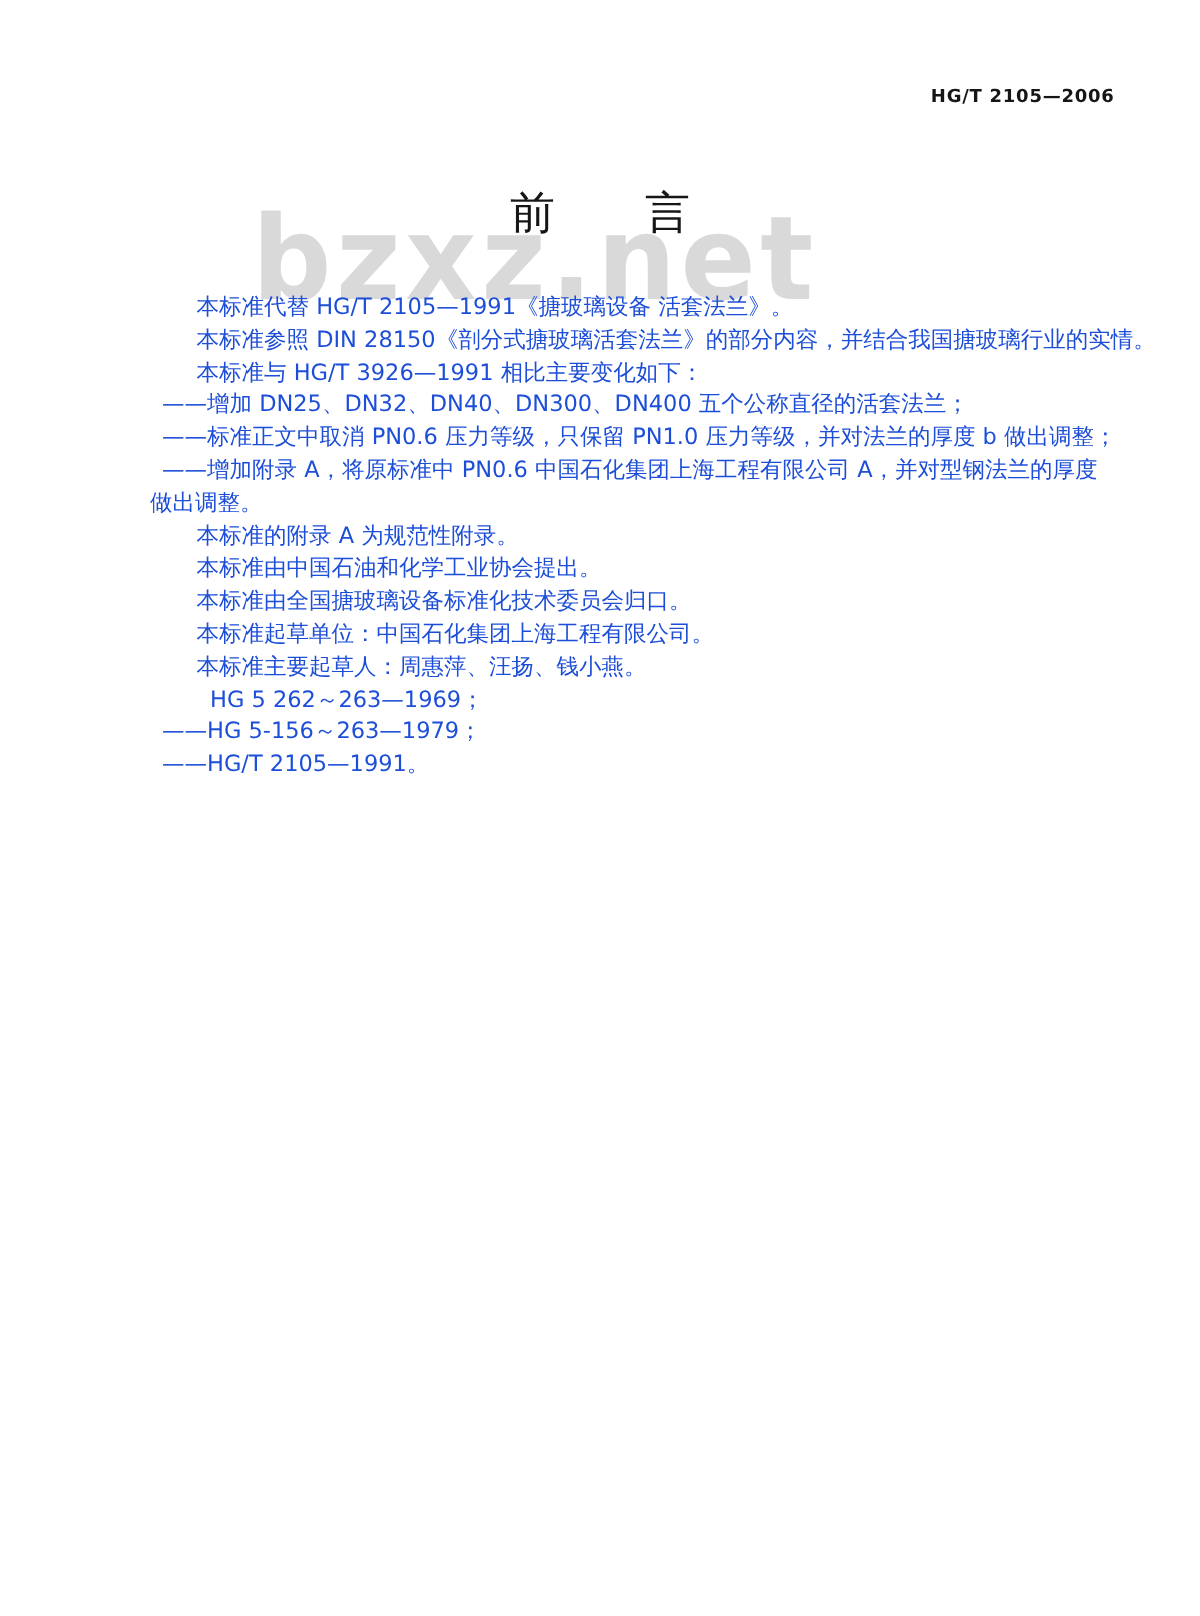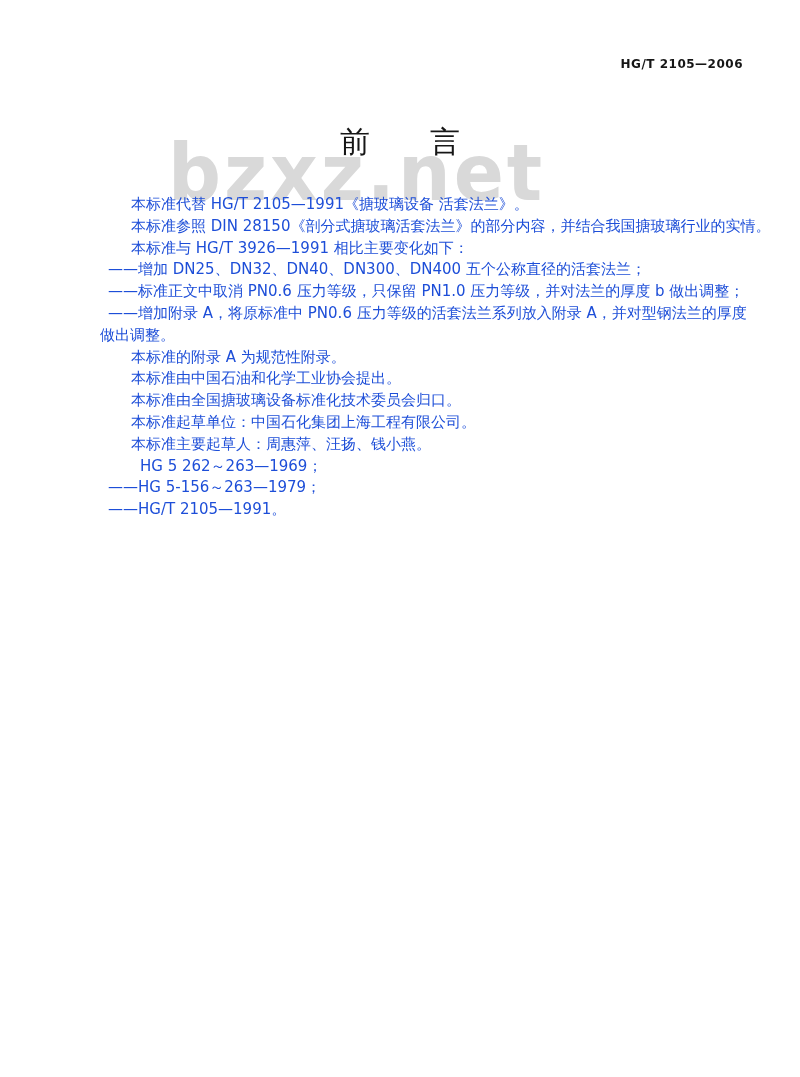--- a/index.html
+++ b/index.html
@@ -83,21 +83,21 @@
     <div class="header-code">HG/T 2105—2006</div>
 
     <div class="doc-title">前　　言</div>
 
     <div class="foreword">
         <p class="line indent-2">本标准代替 HG/T 2105—1991《搪玻璃设备 活套法兰》。</p>
         <p class="line indent-2">本标准参照 DIN 28150《剖分式搪玻璃活套法兰》的部分内容，并结合我国搪玻璃行业的实情。</p>
         <p class="line indent-2">本标准与 HG/T 3926—1991 相比主要变化如下：</p>
         <p class="line indent-05">——增加 DN25、DN32、DN40、DN300、DN400 五个公称直径的活套法兰；</p>
         <p class="line indent-05">——标准正文中取消 PN0.6 压力等级，只保留 PN1.0 压力等级，并对法兰的厚度 b 做出调整；</p>
-        <p class="line indent-05">——增加附录 A，将原标准中 PN0.6 压力等级的活套法兰系列放入附录 A，并对型钢法兰的厚度</p>
+        <p class="line indent-05">——增加附录 A，将原标准中 PN0.6 中国石化集团上海工程有限公司 A，并对型钢法兰的厚度</p>
         <p class="line indent-0">做出调整。</p>
         <p class="line indent-2">本标准的附录 A 为规范性附录。</p>
         <p class="line indent-2">本标准由中国石油和化学工业协会提出。</p>
         <p class="line indent-2">本标准由全国搪玻璃设备标准化技术委员会归口。</p>
         <p class="line indent-2">本标准起草单位：中国石化集团上海工程有限公司。</p>
         <p class="line indent-2">本标准主要起草人：周惠萍、汪扬、钱小燕。</p>
         <p class="line indent-25">HG 5 262～263—1969；</p>
         <p class="line indent-05">——HG 5-156～263—1979；</p>
         <p class="line indent-05">——HG/T 2105—1991。</p>
       </div>

